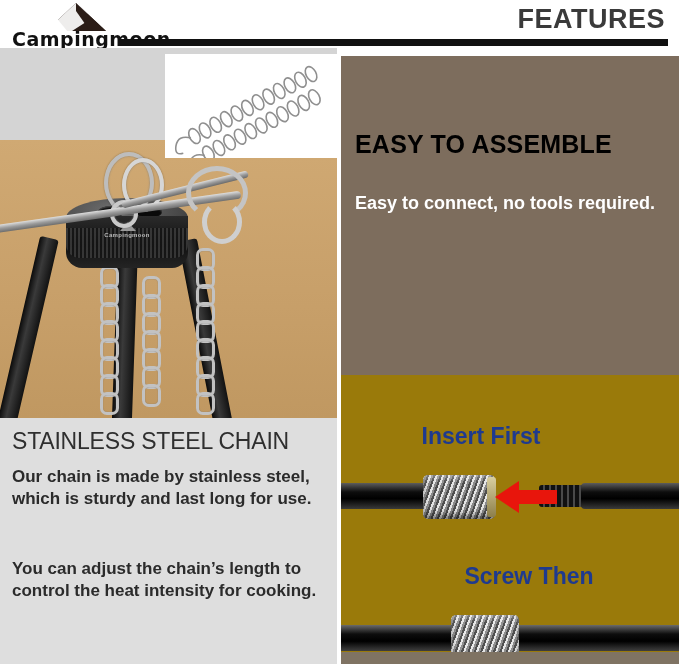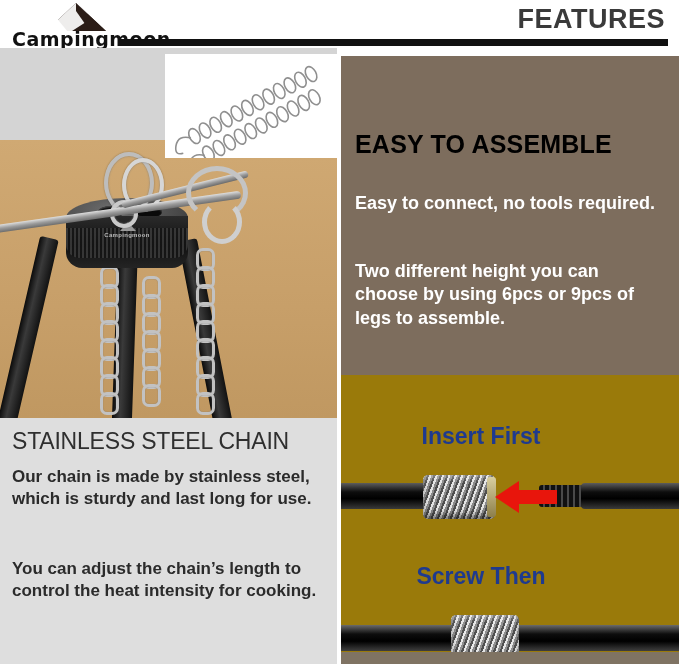--- a/index.html
+++ b/index.html
@@ -112,21 +112,21 @@
   #assemble-p2{top:204px;}
 
   
   #panel-steps{position:absolute;left:0;top:327px;width:338px;height:289px;
                background:#9a7a0a;overflow:hidden;}
   #steps-foot{position:absolute;left:0;bottom:0;width:338px;height:12px;background:#7f7363;}
 
   .step-label{position:absolute;width:280px;text-align:center;font-size:23px;
               font-weight:700;color:#1e3a8f;}
   #label-insert{top:48px;}
-  #label-screw{top:188px;}
+  #label-screw{top:188px;padding-left:48px;}
 
   
   .pole{position:absolute;height:26px;border-radius:4px;
         background:linear-gradient(180deg,#5d5d5d 0%,#0d0d0d 35%,#000 60%,#3a3a3a 100%);}
   #pole-left{left:-6px;top:108px;width:108px;}
   #pole-right{left:240px;top:108px;width:110px;}
   #coupler1{position:absolute;left:82px;top:100px;width:72px;height:44px;border-radius:5px;
             background:repeating-linear-gradient(110deg,#e4e4e4 0 2px,#8a8a8a 2px 4px,#4e4e4e 4px 6px);
             box-shadow:inset 0 3px 5px rgba(255,255,255,.35),inset 0 -4px 6px rgba(0,0,0,.5);}
   #coupler1-rim{position:absolute;left:146px;top:102px;width:9px;height:40px;border-radius:3px;
@@ -272,21 +272,20 @@
         <div class="chain-p" id="chain-p2">You can adjust the chain’s length to control the heat intensity for cooking.</div>
         <div class="chain-p" id="chain-p1">Our chain is made by stainless steel, which is sturdy and last long for use.</div>
       </div>
     </div>
 
     <div class="col" id="col-right">
 
       <div id="panel-assemble">
         <div id="assemble-title">EASY TO ASSEMBLE</div>
         <div class="assemble-p" id="assemble-p1">Easy to connect, no tools required.</div>
-        <div class="assemble-p" id="assemble-p2">Two different height you can choose by using 6pcs or 9pcs of legs to assemble.</div>
       </div>
 
       <div id="panel-steps">
 
         <div class="step-label" id="label-insert">Insert First</div>
 
         <div class="pole" id="pole-left"></div>
         <div id="coupler1"></div>
         <div id="coupler1-rim"></div>
         <div id="thread1"></div>

